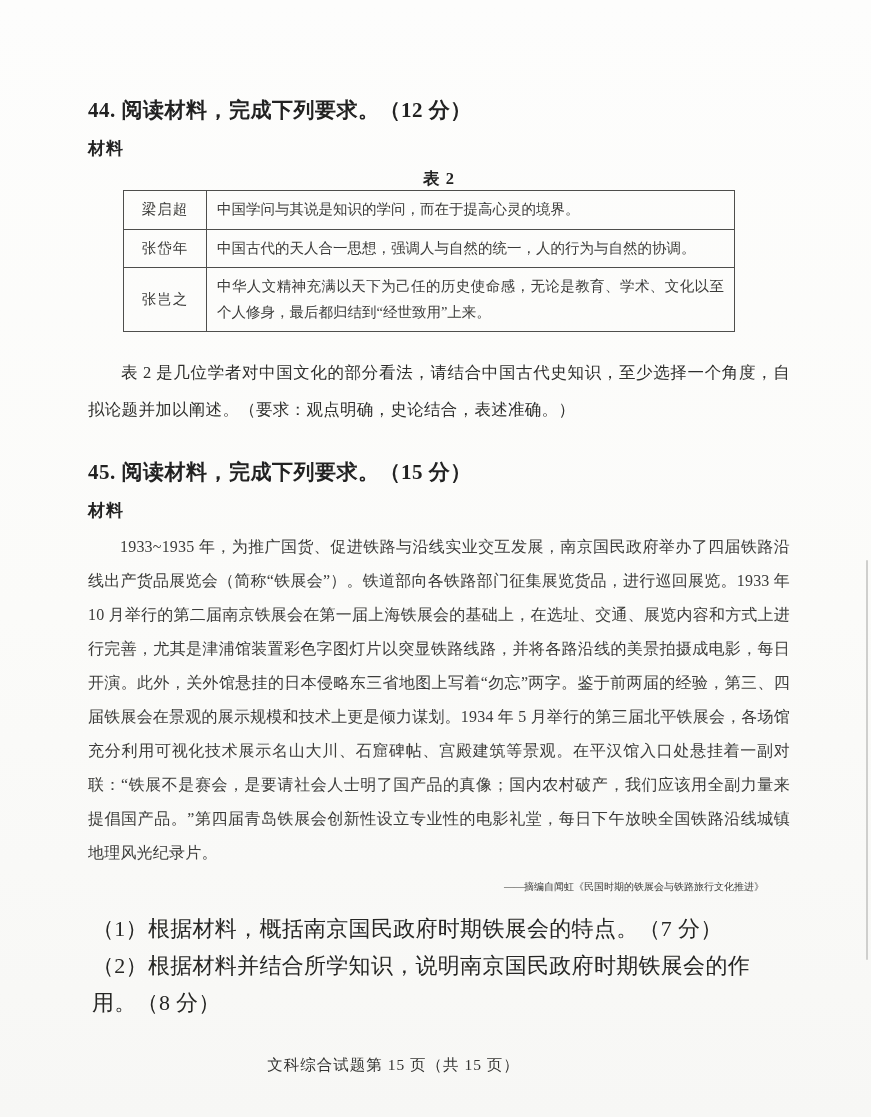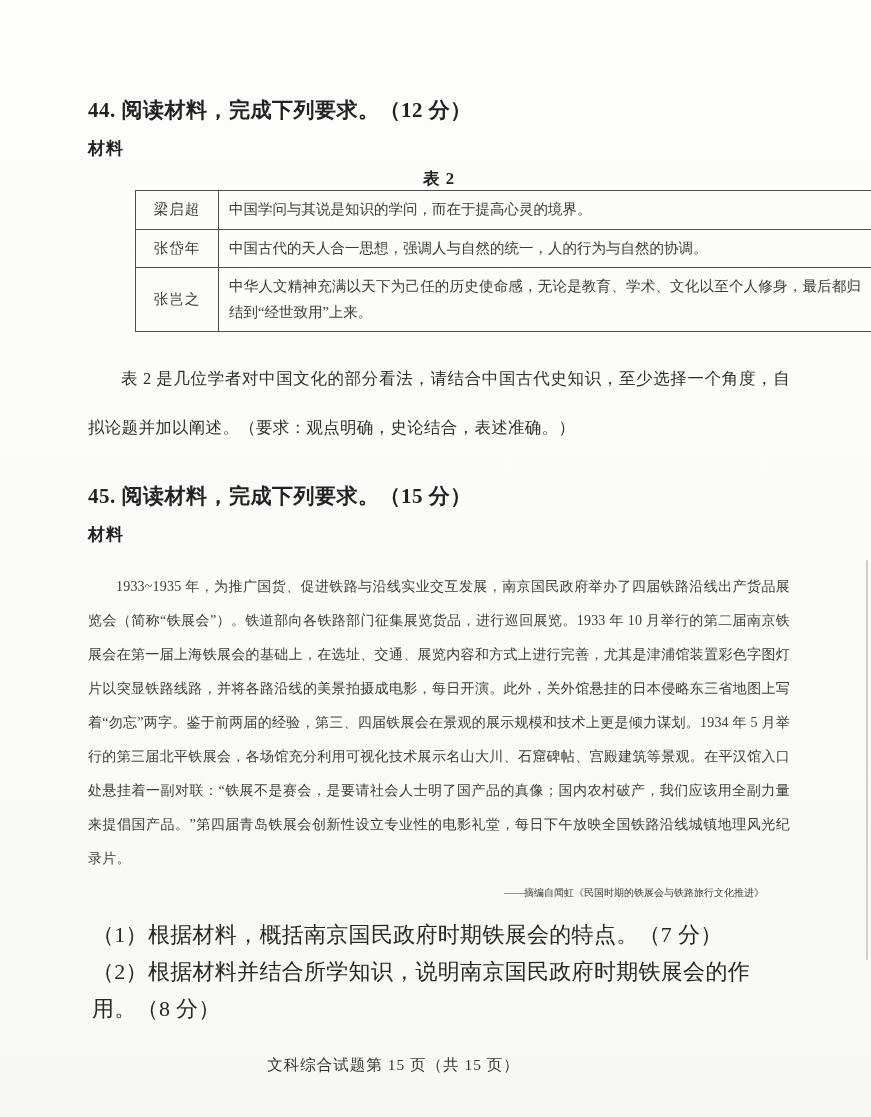--- a/index.html
+++ b/index.html
@@ -40,22 +40,22 @@
   .table-caption {
     text-align: center;
     font-size: 16.5px;
     font-weight: 700;
     color: #222;
     margin-top: 8px;
     letter-spacing: 1px;
   }
   table.scholar-table {
     border-collapse: collapse;
-    margin-left: 47px;
-    width: 737px;
+    margin-left: 35px;
+    width: 612px;
     table-layout: fixed;
   }
   table.scholar-table td {
     border: 1.4px solid #4e4e4c;
     font-size: 14.5px;
     color: #3a3a38;
     line-height: 1.75;
     padding: 6px 10px;
     vertical-align: middle;
   }
@@ -65,31 +65,31 @@
     letter-spacing: 1px;
     white-space: nowrap;
   }
   td.scholar-view {
     text-align: justify;
   }
   .task-para {
     margin-top: 22px;
     font-size: 16.5px;
     color: #2e2e2c;
-    line-height: 49px;
+    line-height: 37px;
     text-align: justify;
     text-indent: 2em;
     letter-spacing: 0.3px;
   }
   .q45-block {
     margin-top: 30px;
   }
   .material-para {
-    margin-top: 24px;
-    font-size: 14px;
+    margin-top: 8px;
+    font-size: 16px;
     color: #3c3c3a;
     line-height: 34px;
     text-align: justify;
     text-indent: 2em;
     letter-spacing: 0.2px;
   }
   .attribution {
     margin-top: 0;
     font-size: 10px;
     color: #3a3a38;

